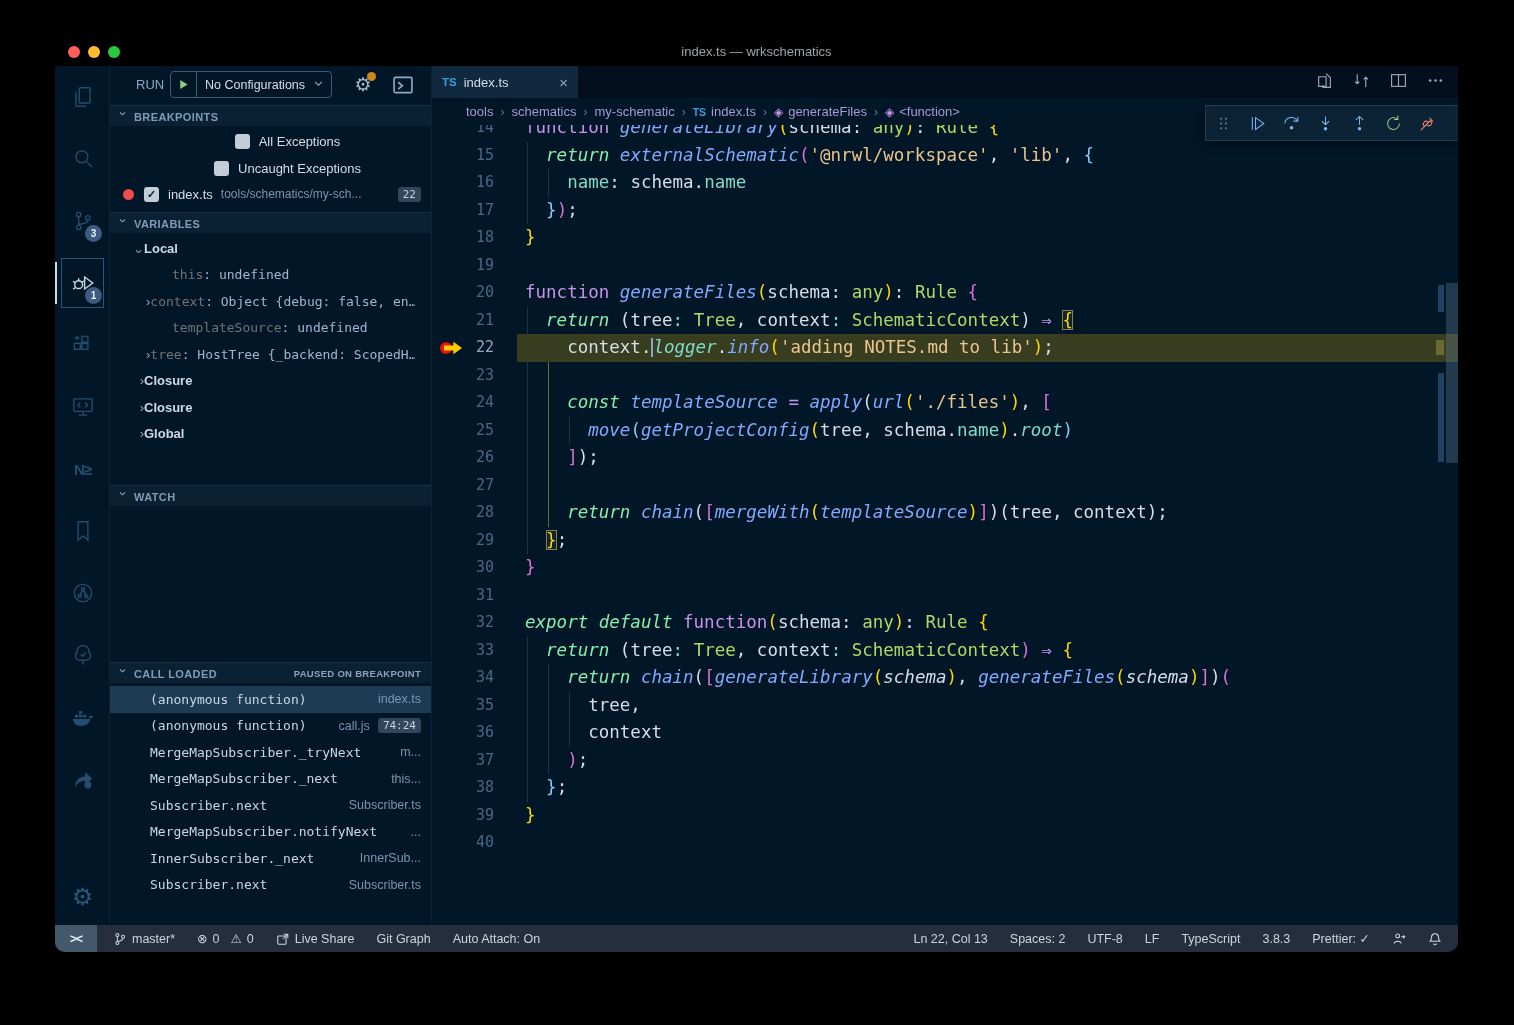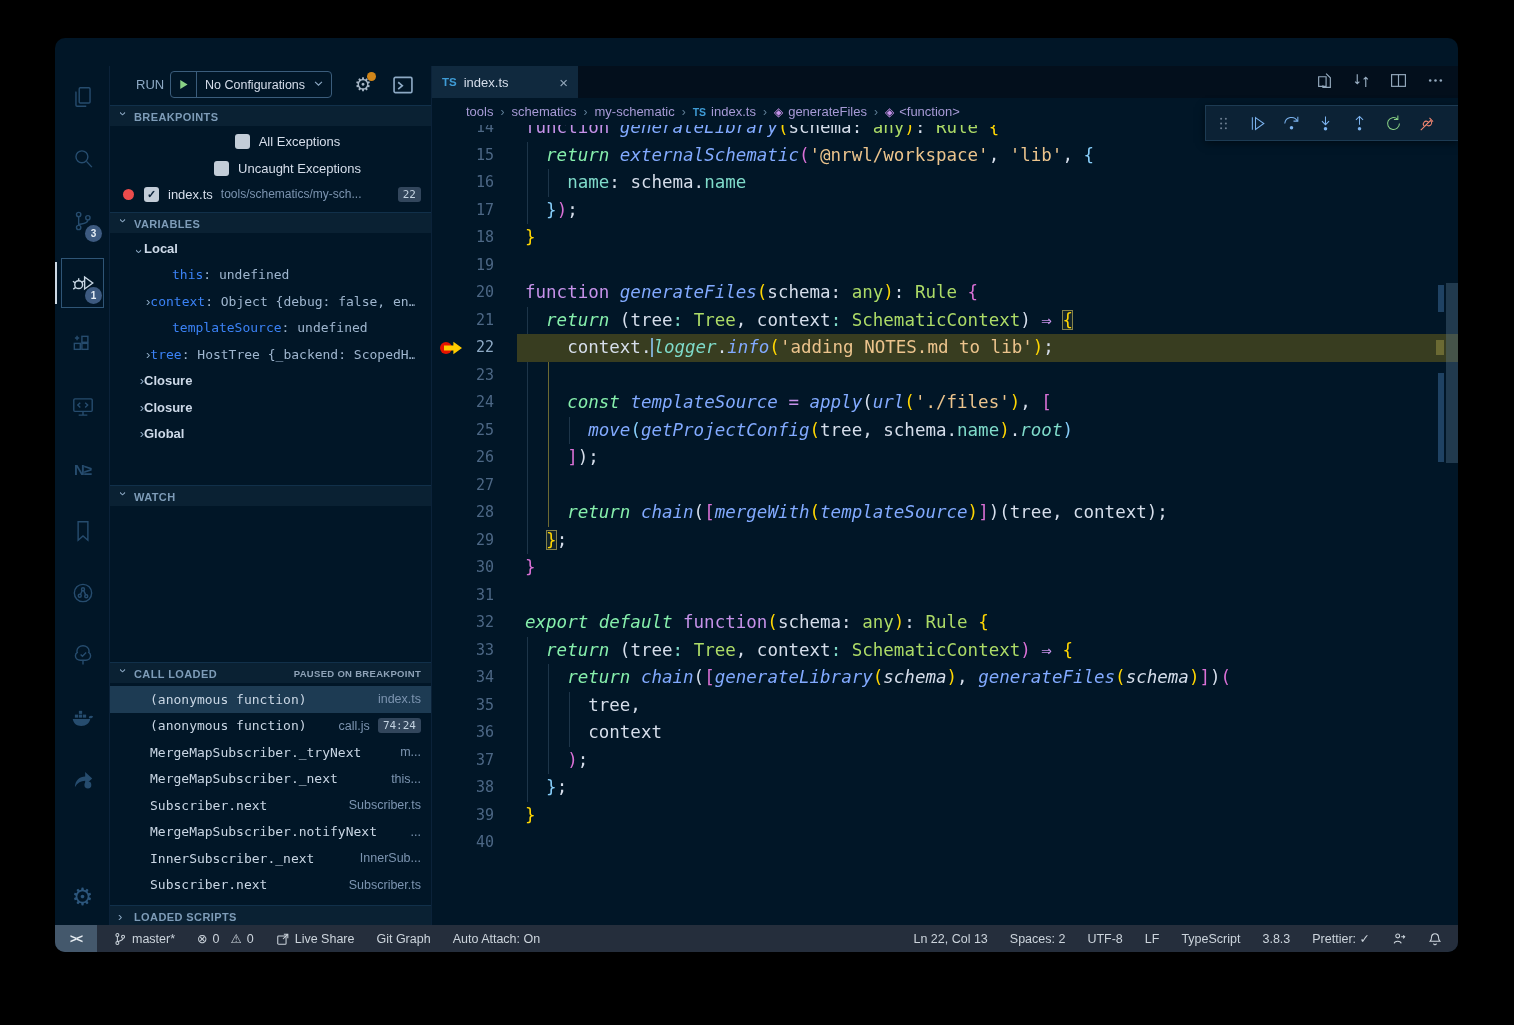--- a/index.html
+++ b/index.html
@@ -37,21 +37,21 @@
   .tw.down{transform:rotate(90deg);}
   .paused{float:right;margin-right:10px;font-size:9.5px;color:#8fa3b8;letter-spacing:.3px;}
   .bp-row{position:absolute;left:0;right:0;height:26px;display:flex;align-items:center;font-size:13px;color:#d6deeb;justify-content:center;}
   .chk{width:15px;height:15px;border-radius:3px;background:#c3cdd8;margin-right:9px;flex:none;text-align:center;line-height:15px;font-size:11px;color:#0b2239;font-weight:bold;}
   .bp-dot{width:11px;height:11px;border-radius:50%;background:#ec4c4c;position:absolute;left:13px;}
   .bp-detail{color:#7c94b0;font-size:12px;margin-left:8px;white-space:nowrap;overflow:hidden;flex:1;}
   .badge{background:#32465c;color:#c3d2e0;font-size:11px;border-radius:3px;padding:1px 5px;margin-right:10px;font-family:"DejaVu Sans Mono",monospace;}
   .var-row{position:absolute;left:0;right:16px;height:26.5px;display:flex;align-items:center;font-family:"DejaVu Sans Mono",monospace;font-size:13px;white-space:nowrap;overflow:hidden;text-align:right;}
   .var-row .tw{font-family:"Liberation Sans",sans-serif;}
   .vlabel{font-family:"Liberation Sans",sans-serif;font-weight:bold;color:#cdd9e8;font-size:13px;}
-  .vname{color:#3b82f6;}
+  .vname{color:#737373;}
   .vval{color:#9fb6cf;}
   .cs-row{position:absolute;left:0;right:0;height:26.5px;display:flex;align-items:center;font-family:"DejaVu Sans Mono",monospace;font-size:13px;color:#c9d6e4;padding:0 10px 0 40px;white-space:nowrap;}
   .cs-row.sel{background:#1d3b53;}
   .cs-file{margin-left:auto;color:#7c94b0;font-family:"Liberation Sans",sans-serif;font-size:12.5px;padding-left:8px;}
   .cs-badge{background:#32465c;color:#c3d2e0;font-size:11px;border-radius:3px;padding:1px 5px;margin-left:8px;}
   
   #editor{position:absolute;left:377px;top:28px;right:0;bottom:27px;background:#011627;overflow:hidden;}
   #tabstrip{position:absolute;left:0;top:0;right:0;height:32px;background:#030f1c;}
   #tab-active{position:absolute;left:0;top:0;width:146px;height:32px;background:#10293e;display:flex;align-items:center;padding:0 10px;}
   .ts-ico{color:#3f9cd6;font-weight:bold;font-size:11.5px;margin-right:7px;}
@@ -102,20 +102,26 @@
   #sb-remote{width:42px;height:27px;background:#44586c;color:#e8eef3;display:flex;align-items:center;justify-content:center;font-weight:bold;font-size:12px;margin-right:16px;letter-spacing:-1px;}
   #sb-right{margin-left:auto;display:flex;align-items:center;}
   #sb-right .sb-item{margin-right:0;margin-left:22px;}
   #sb-right{padding-right:16px;}
 </style>
 </head>
 <body>
 
 <div id="window">
 
+  <div id="titlebar">
+    <span class="tl" style="left:13px;background:#ff5f57"></span>
+    <span class="tl" style="left:33px;background:#febc2e"></span>
+    <span class="tl" style="left:53px;background:#28c840"></span>
+    <div id="title-text">index.ts — wrkschematics</div>
+  </div>
 
   <div id="activitybar">
     <div id="act-items">
         <div class="act-item">
           <span style="display:flex">
             <svg viewBox="0 0 24 24" fill="none" stroke="currentColor" stroke-width="1.3">
               <path d="M9.5 3.5h8a1 1 0 011 1v12a1 1 0 01-1 1h-8a1 1 0 01-1-1v-12a1 1 0 011-1z"></path>
               <path d="M6 7.5H5.5v12a1 1 0 001 1H15"></path>
             </svg>
           </span>
@@ -336,21 +342,20 @@
         <div class="cs-row" style="top: 779px;">
           <span class="cs-fn">InnerSubscriber._next</span>
           <span class="cs-file">InnerSub...</span>
         </div>
         <div class="cs-row" style="top: 805.5px;">
           <span class="cs-fn">Subscriber.next</span>
           <span class="cs-file">Subscriber.ts</span>
         </div>
       </div>
 
-    <div class="sect-header" style="top:839px;height:20px"><span class="tw">›</span><span>LOADED SCRIPTS</span></div>
   </div>
 
   <div id="editor">
     <div id="tabstrip">
       <div id="tab-active">
         <span class="ts-ico">TS</span>
         <span id="tab-title">index.ts</span>
         <span id="tab-close">×</span>
       </div>
       <div class="ed-actions">

